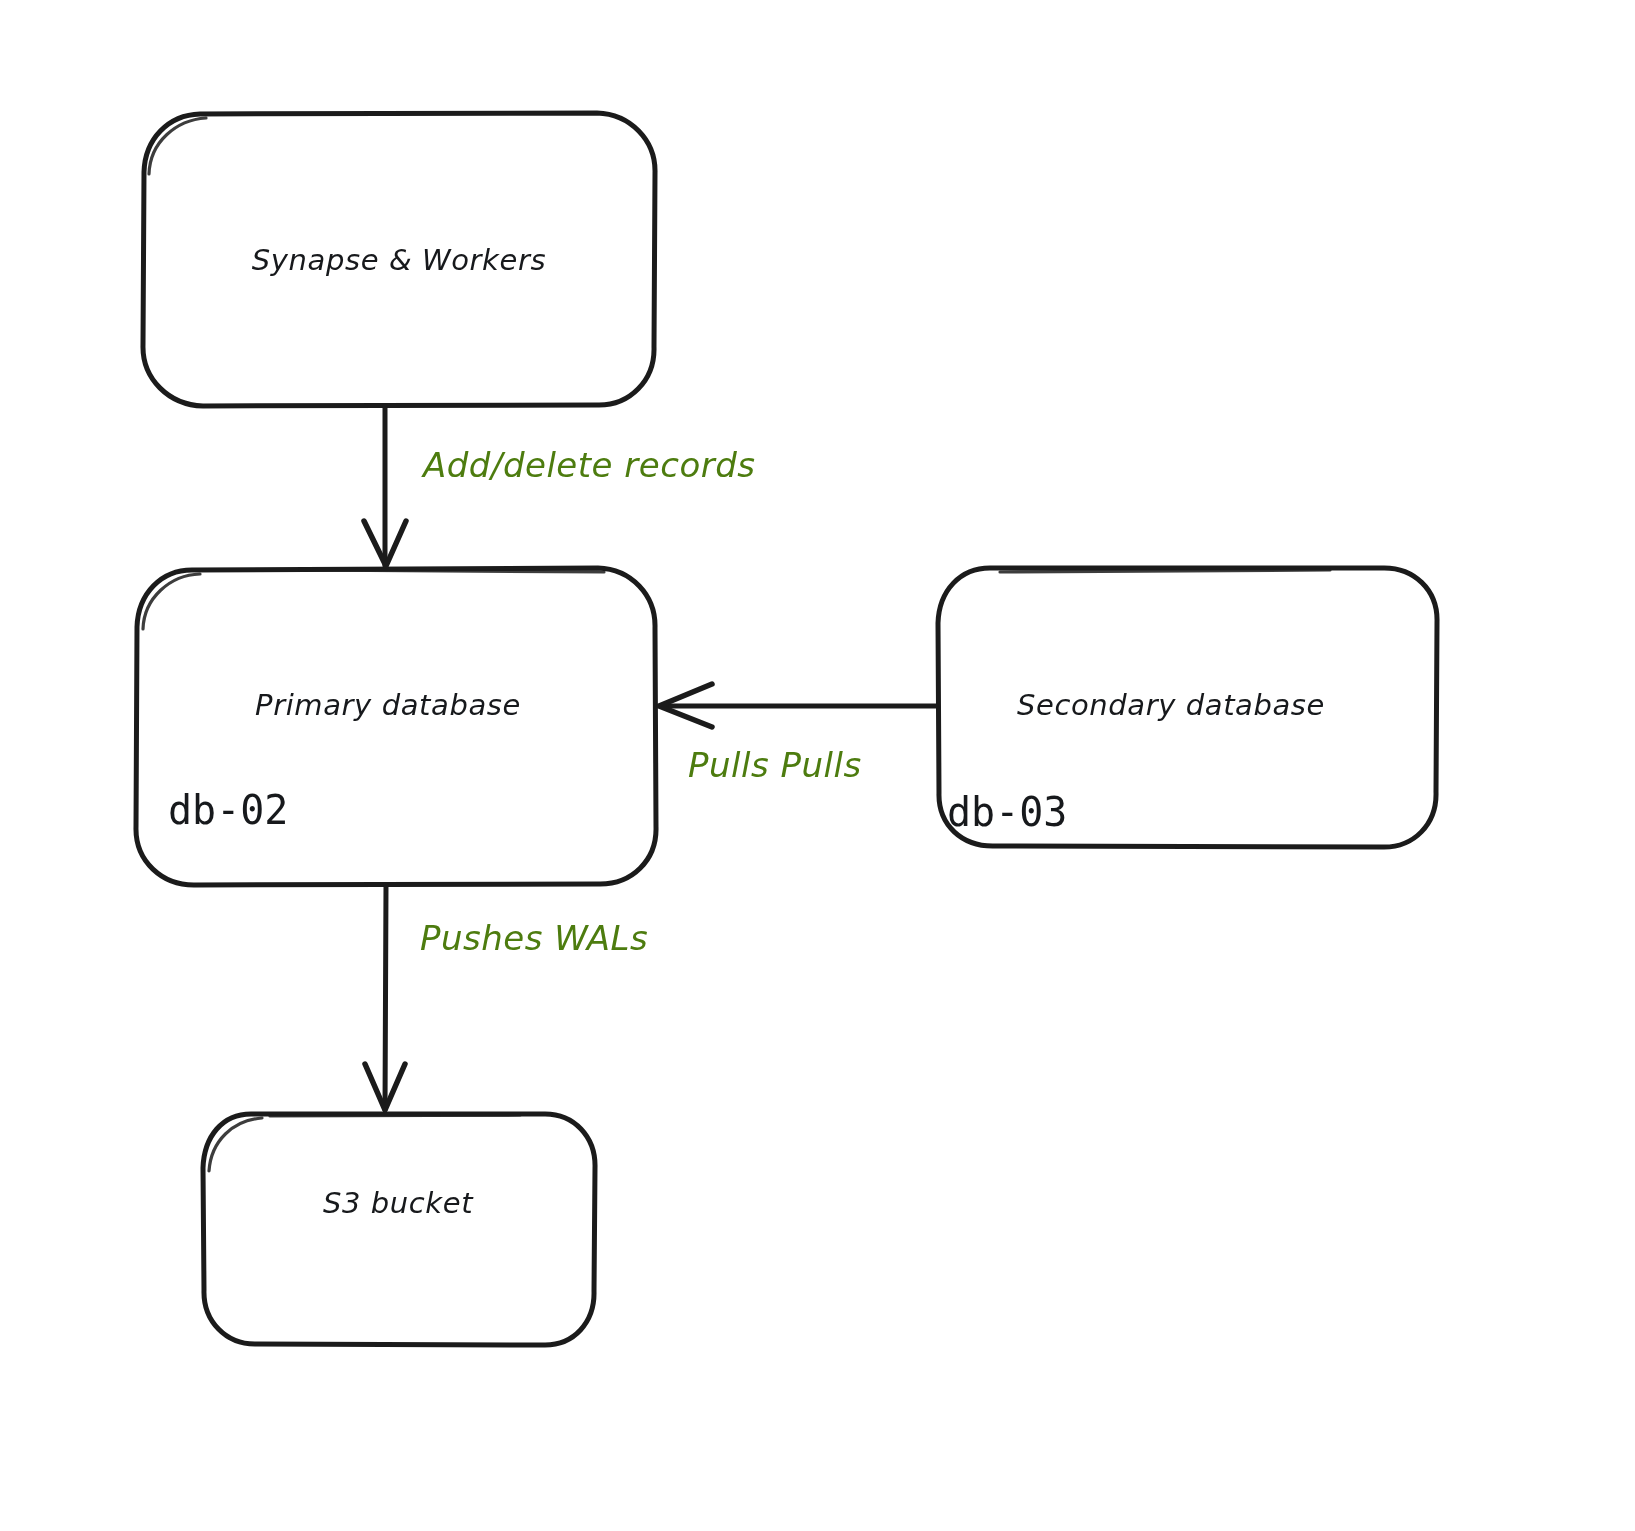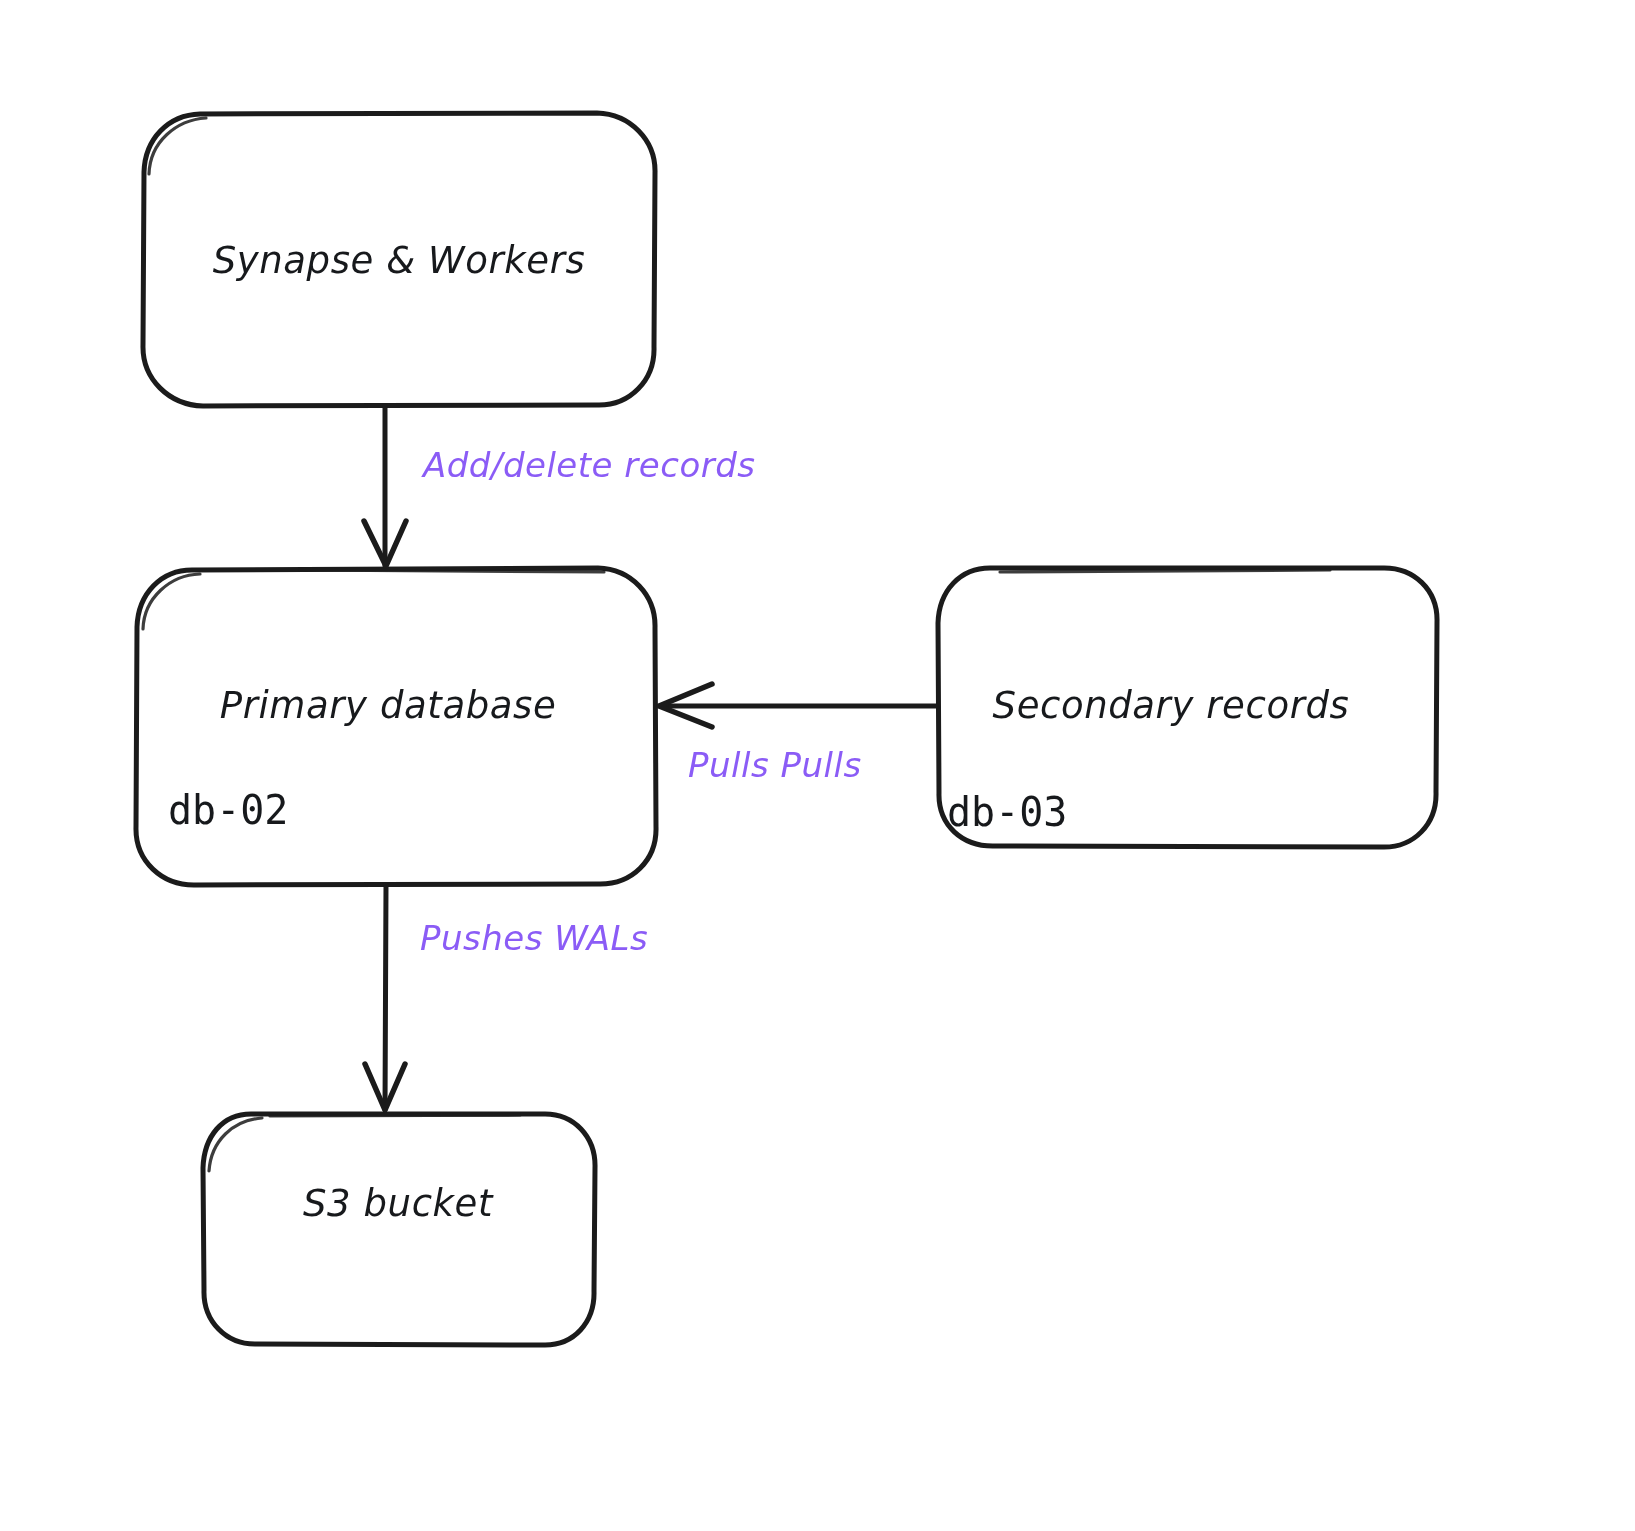--- a/index.html
+++ b/index.html
@@ -53,41 +53,41 @@
   .edge-head {
     fill: none;
     stroke: #1b1b1b;
     stroke-width: 5.5;
     stroke-linecap: round;
     stroke-linejoin: round;
   }
   .node-label {
     position: absolute;
     font-family: "DejaVu Sans", sans-serif;
-    font-size: 37px;
+    font-size: 29px;
     color: #17191c;
     white-space: nowrap;
     letter-spacing: 0.6px;
     transform: translate(-50%, -50%);
     text-align: center;
   }
   .node-sublabel {
     position: absolute;
     font-family: "DejaVu Sans Mono", monospace;
     font-size: 40px;
     color: #17191c;
     white-space: nowrap;
     letter-spacing: 0px;
     transform: translate(0, -50%);
   }
   .edge-label {
     position: absolute;
     font-family: "DejaVu Sans", sans-serif;
     font-size: 34px;
-    color: #8b5cf6;
+    color: #4d7c0f;
     white-space: nowrap;
     letter-spacing: 0.5px;
     font-style: italic;
     transform: translate(0, -50%);
   }
   .node-label.italicish {
     font-style: italic;
   }
 </style>
 </head>
@@ -167,21 +167,21 @@
     </g>
 
   </svg>
 
   <div class="node-label italicish" style="left:399px; top:260px;">Synapse &amp; Workers</div>
 
   <div class="node-label italicish" style="left:388px; top:705px;">Primary database</div>
 
   <div class="node-sublabel" style="left:168px; top:810px;">db-02</div>
 
-  <div class="node-label italicish" style="left:1171px; top:705px;">Secondary records</div>
+  <div class="node-label italicish" style="left:1171px; top:705px;">Secondary database</div>
 
   <div class="node-sublabel" style="left:947px; top:812px;">db-03</div>
 
   <div class="node-label italicish" style="left:398px; top:1203px;">S3 bucket</div>
 
   <div class="edge-label" style="left:423px; top:465px;">Add/delete records</div>
 
   <div class="edge-label" style="left:688px; top:765px;">Pulls Pulls</div>
 
   <div class="edge-label" style="left:420px; top:938px;">Pushes WALs</div>

